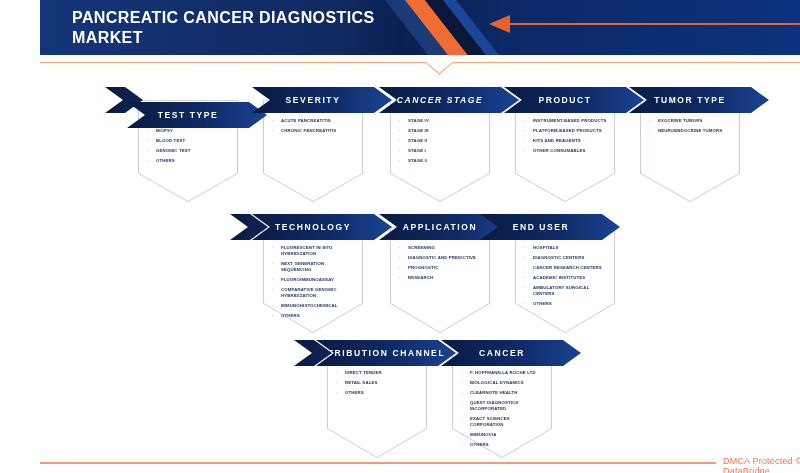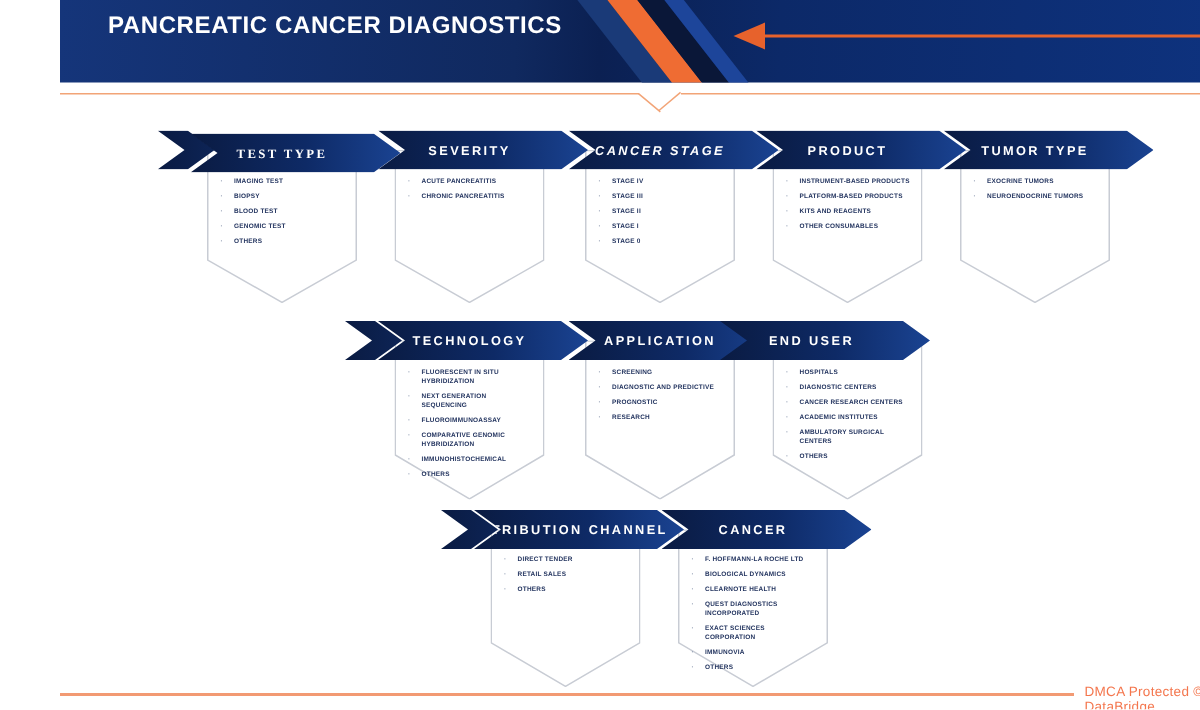--- a/index.html
+++ b/index.html
@@ -51,38 +51,39 @@
 
 <div id="canvas">
 
   <div class="header">
     <div class="stripe s1"></div>
     <div class="stripe s2"></div>
     <div class="stripe s3"></div>
     <div class="stripe s4"></div>
     <div class="title">
       <div>PANCREATIC CANCER DIAGNOSTICS</div>
+      <div>MARKET</div>
     </div>
     <div class="hdr-arrow"></div>
     <div class="hdr-line"></div>
   </div>
 
   <div class="divider div-l"></div>
   <div class="divider div-r"></div>
   <div class="notch notch-l"></div>
   <div class="notch notch-r"></div>
 
   <div id="diagram">
       <div class="banner-seg banner-stub" style="left: 65px; top: 87px; width: 38px;"></div>
       <div class="shield" style="left: 98px; top: 100px; width: 100px; height: 102px;">
         <svg viewBox="0 0 100 100" preserveAspectRatio="none">
       <polygon points="0.5,0.3 99.5,0.3 99.5,72 50,99.6 0.5,72" fill="#ffffff" stroke="#c8ccd4" stroke-width="1" vector-effect="non-scaling-stroke"></polygon>
         </svg>
       </div>
-      <div class="banner-seg" style="left: 87px; top: 89px; width: 140px; font-family: Liberation Serif, serif;">
+      <div class="banner-seg" style="left: 87px; top: 102px; width: 140px;">
         <span class="lbl">TEST TYPE</span>
       </div>
       <ul class="seg-list" style="left: 104px; top: 118px;">
         <li>IMAGING TEST</li>
         <li>BIOPSY</li>
         <li>BLOOD TEST</li>
         <li>GENOMIC TEST</li>
         <li>OTHERS</li>
       </ul>
       <div class="shield" style="left: 223px; top: 100px; width: 100px; height: 102px;">

